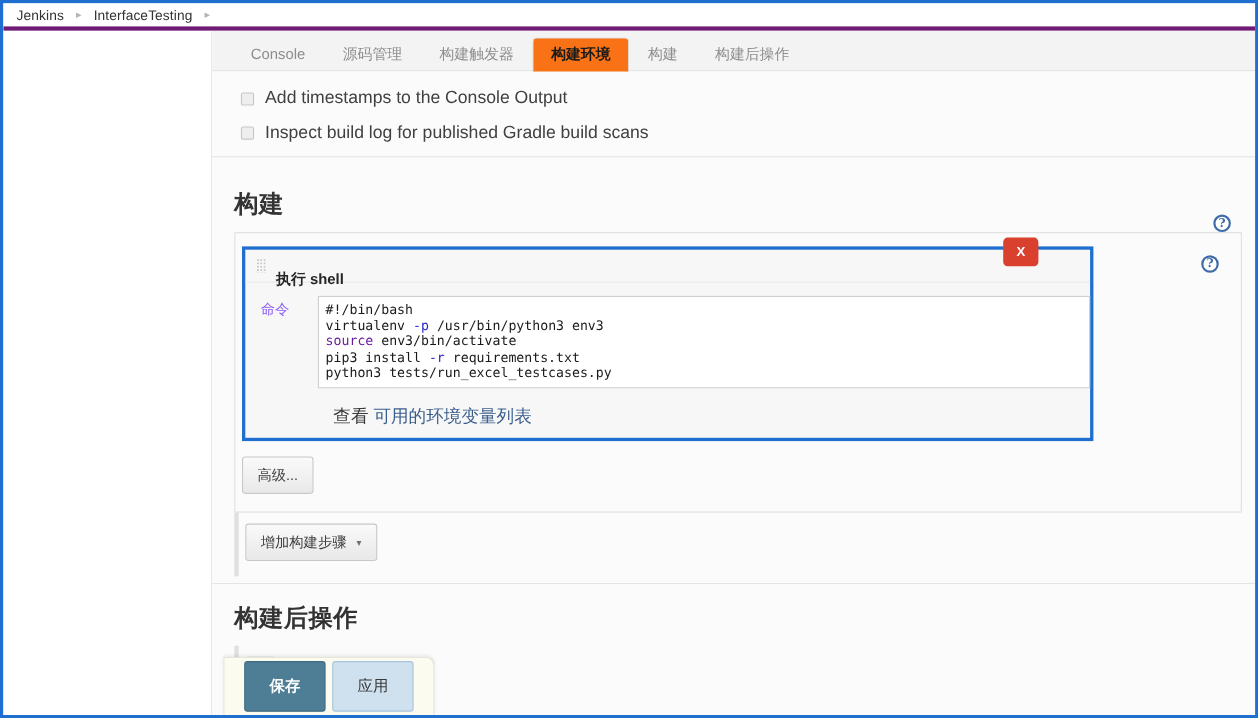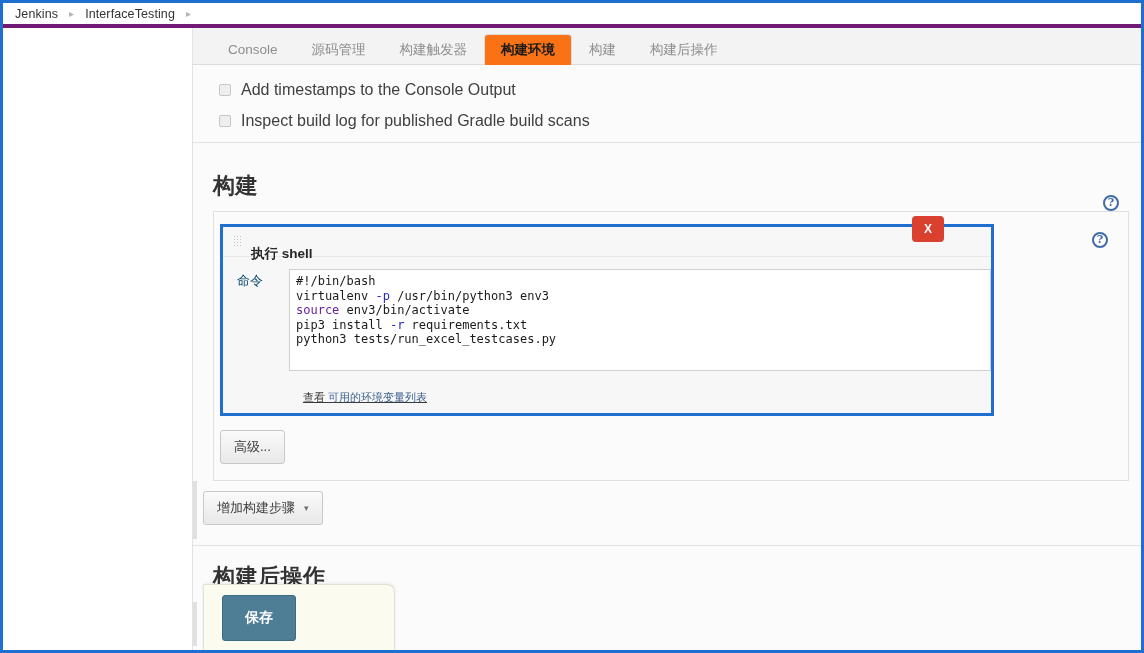--- a/index.html
+++ b/index.html
@@ -181,33 +181,33 @@
     color: #262626;
     margin-top: 24px;
   }
   #cmd-row {
     display: flex;
     align-items: flex-start;
     padding: 12px 0 0 14px;
   }
   #cmd-label {
     font-size: 13px;
-    color: #0c4a6e;
+    color: #8b5cf6;
     width: 52px;
     flex: none;
     padding-top: 3px;
     text-align: left;
   }
   #cmd-area {
     position: relative;
     background: #ffffff;
     border: 1px solid #cfcfcf;
     border-bottom-color: #cfcfcf;
     width: 790px;
-    height: 102px;
+    height: 84px;
     padding: 4px 6px 0 6px;
     font-family: "DejaVu Sans Mono", "Liberation Mono", monospace;
     font-size: 12px;
     line-height: 14.5px;
     color: #1a1a1a;
     white-space: pre;
     overflow: hidden;
   }
   .kw { color: #2727c8; }
   .kw2 { color: #6a1f9e; }
@@ -225,23 +225,22 @@
     left: 50%; top: 1px;
     margin-left: -22px;
     width: 44px; height: 3px;
     border-top: 1px solid #9a9a9a;
     border-bottom: 1px solid #9a9a9a;
   }
   #env-link-row {
     padding: 16px 0 8px 80px;
   }
   #env-link {
-    font-size: 11px;
+    font-size: 16px;
     color: #3a3a3a;
-    text-decoration: underline;
     cursor: pointer;
   }
   #env-link .lnk { color: #3a5e8c; }
 
   
   #delete-step {
     position: absolute;
     right: 47px; top: -11px;
     width: 32px; height: 26px;
     background: #d9402d;
@@ -299,31 +298,32 @@
     color: #707070;
   }
   #adv-btn-wrap {
     display: flex;
     justify-content: flex-start;
     padding: 14px 112px 2px 0;
   }
   #add-step-wrap {
     padding: 10px 0 14px 20px;
     border-left: 4px solid #e0e0e0;
+    margin-left: 20px;
     padding-left: 6px;
     width: 140px;
   }
 
   
   #save-bar {
     position: absolute;
     left: 10px;
     bottom: 0;
     width: 192px;
-    height: 66px;
+    height: 53px;
     background: #fbfbef;
     border: 1px solid #e2e2d2;
     border-bottom: none;
     border-top-right-radius: 8px;
     border-top-left-radius: 2px;
     box-shadow: 0 -1px 3px rgba(0,0,0,.07);
     display: flex;
     align-items: center;
     padding-left: 18px;
     gap: 6px;
@@ -436,16 +436,17 @@
       <div class="sec-head">构建后操作</div>
 
       <div id="add-step-wrap" style="width:200px;">
         <span class="btn"></span>
       </div>
 
     </div>
 
     <div id="save-bar">
       <span id="btn-save">保存</span>
+      <span id="btn-apply">应用</span>
     </div>
 
   </div>
 </div>
 
 </body></html>

